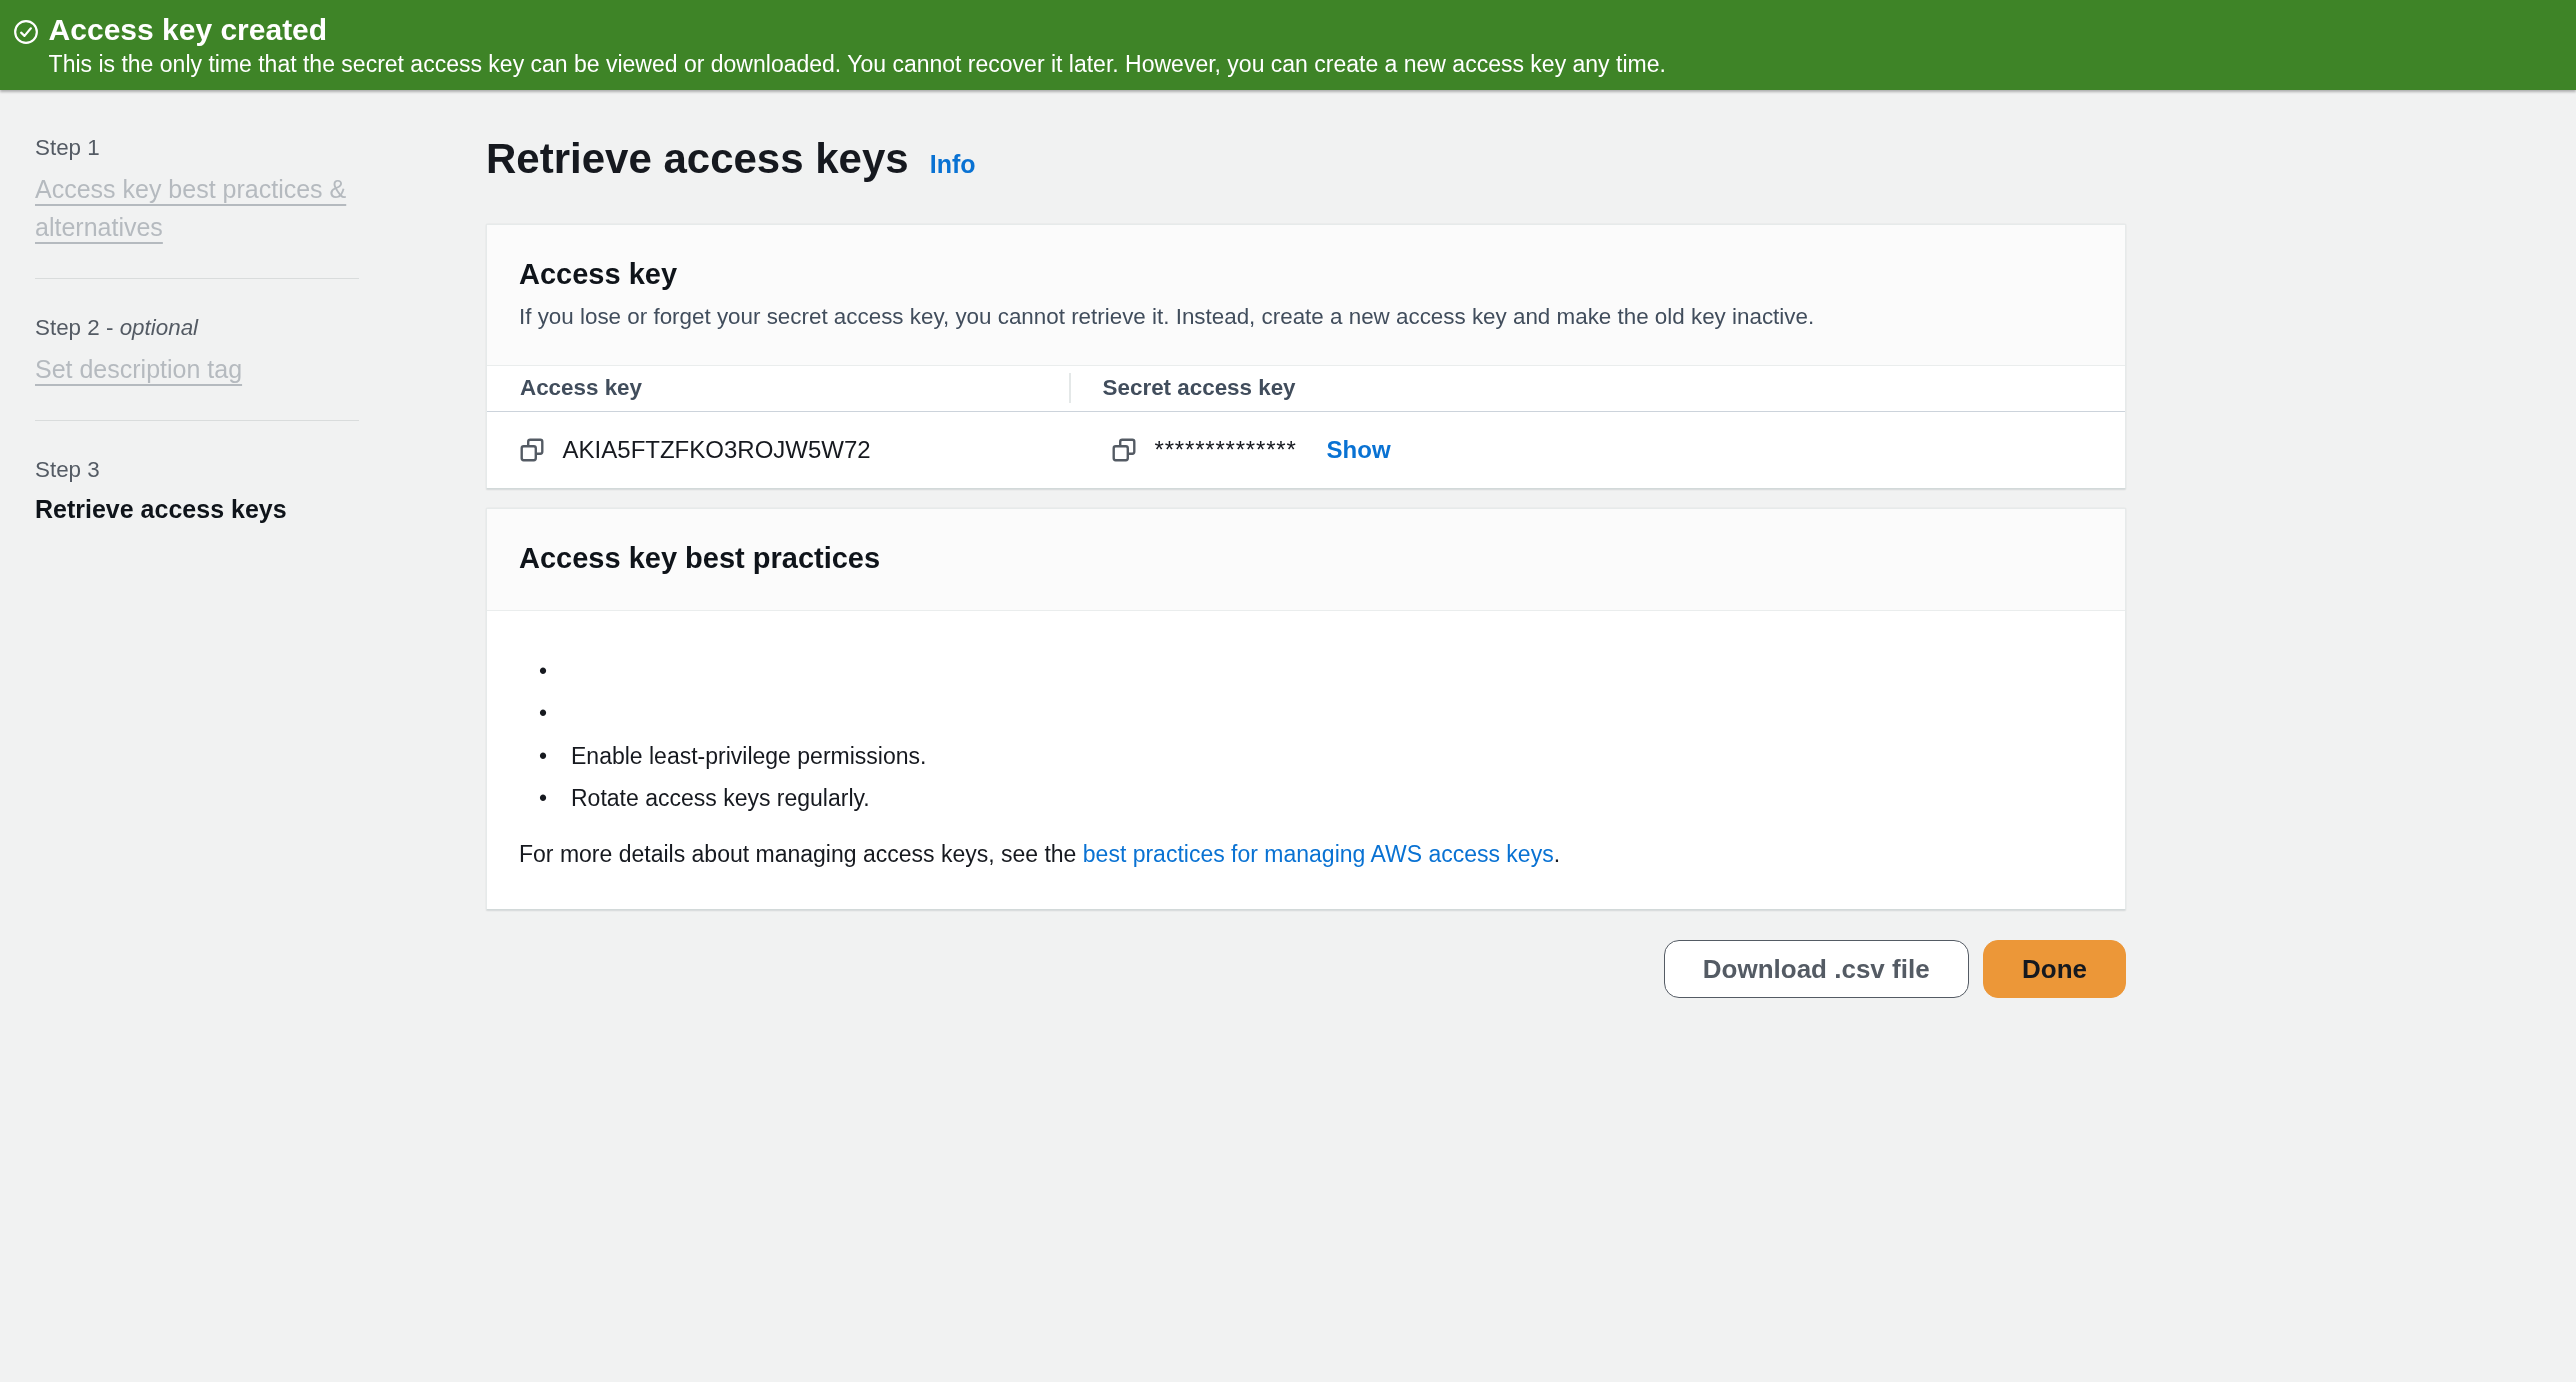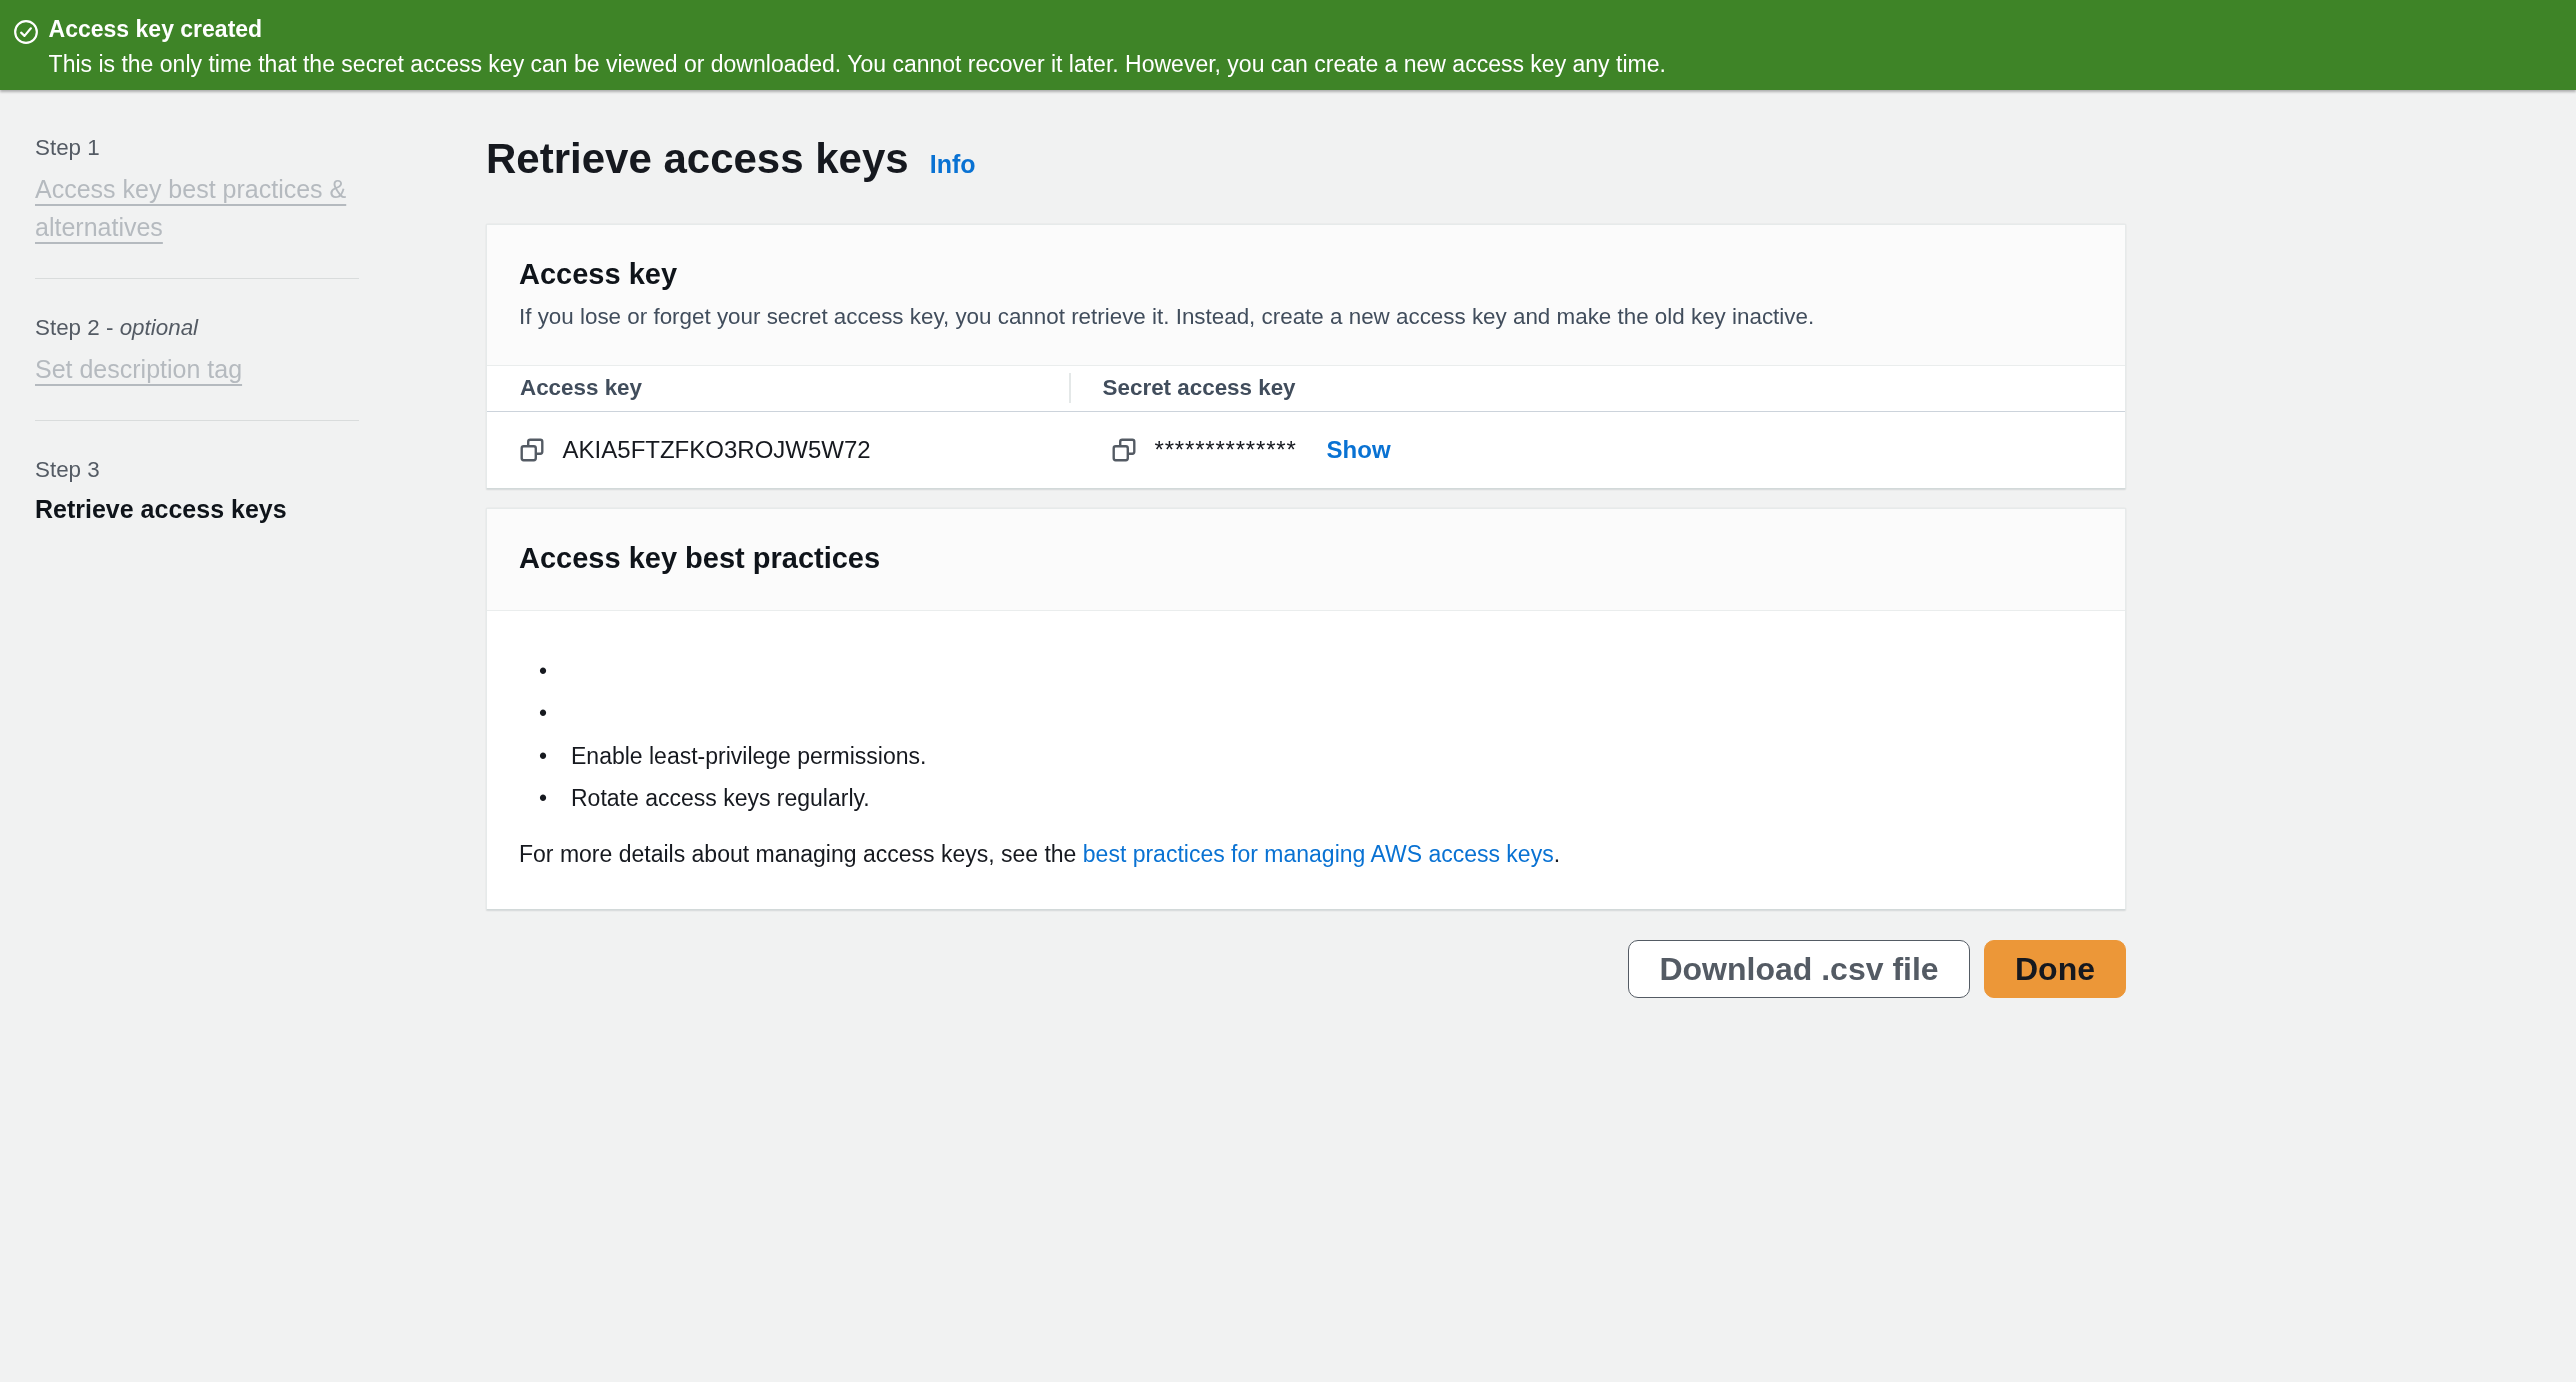--- a/index.html
+++ b/index.html
@@ -17,21 +17,21 @@
     height: 90px; width: 100%;
     background: #3e8427;
     color: #ffffff;
     display: flex; align-items: flex-start;
     padding: 0 32px 0 13px;
     box-shadow: 0 1.6px 2.4px rgba(0,0,0,0.28);
     position: relative; z-index: 5;
   }
   .flash-icon { margin-top: 19px; flex: none; line-height: 0; }
   .flash-text { margin-left: 9.6px; }
-  .flash-title { font-size: 23px; font-weight: 700; margin-top: 15px; line-height: 29px; }
+  .flash-title { font-size: 30px; font-weight: 700; margin-top: 15px; line-height: 29px; }
   .flash-msg   { font-size: 23px; font-weight: 400; margin-top: 4.8px; line-height: 30px; }
 
   
   .breadcrumb {
     margin: 40px 0 0 35px;
     display: flex; align-items: center; gap: 16px;
     font-size: 23px;
   }
   .crumb-link {
     color: #0972d3; text-decoration: underline;
@@ -109,21 +109,21 @@
   
   .card-body { padding: 46px 32px 40px 32px; }
   .bullet-list { list-style: none; margin: 0; padding: 0 0 0 20px; }
   .bullet-list li { display: flex; font-size: 23px; line-height: 29px; margin-bottom: 13.6px; color: #16191f; }
   .bullet-dot { flex: none; width: 32px; font-size: 23px; }
   .bp-footer { margin: 26px 0 0 0; font-size: 23px; line-height: 30px; color: #16191f; }
   .bp-footer-link { color: #0972d3; text-decoration: none; cursor: pointer; }
 
   
   .actions { margin-top: 30px; display: flex; justify-content: flex-end; align-items: center; }
-  .btn { height: 58px; font-family: "Liberation Sans", sans-serif; font-size: 32px; font-weight: 700; border-radius: 10px; cursor: pointer; padding: 0 30px; line-height: 54px; }
+  .btn { height: 58px; font-family: "Liberation Sans", sans-serif; font-size: 26px; font-weight: 700; border-radius: 15px; cursor: pointer; padding: 0 38px; line-height: 54px; }
   .btn-normal { background: #ffffff; border: 1.6px solid #545b64; color: #545b64; }
   .btn-primary { background: #ec9738; border: 1.6px solid #ec9738; color: #16191f; margin-left: 14.4px; }
 </style>
 </head>
 <body>
 
 <div>
 
   <div class="flashbar">
     <span class="flash-icon">

